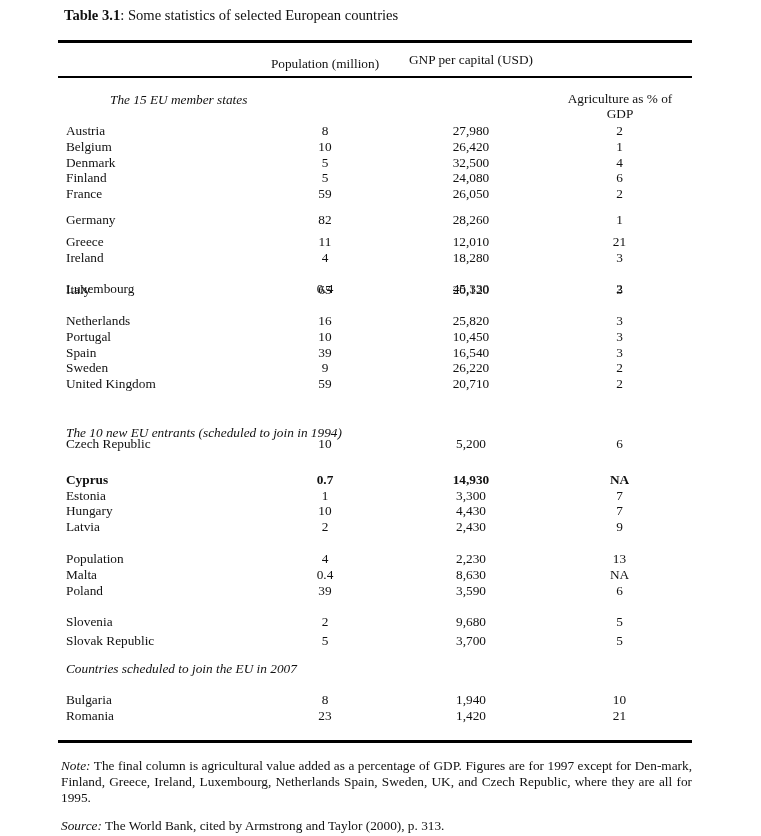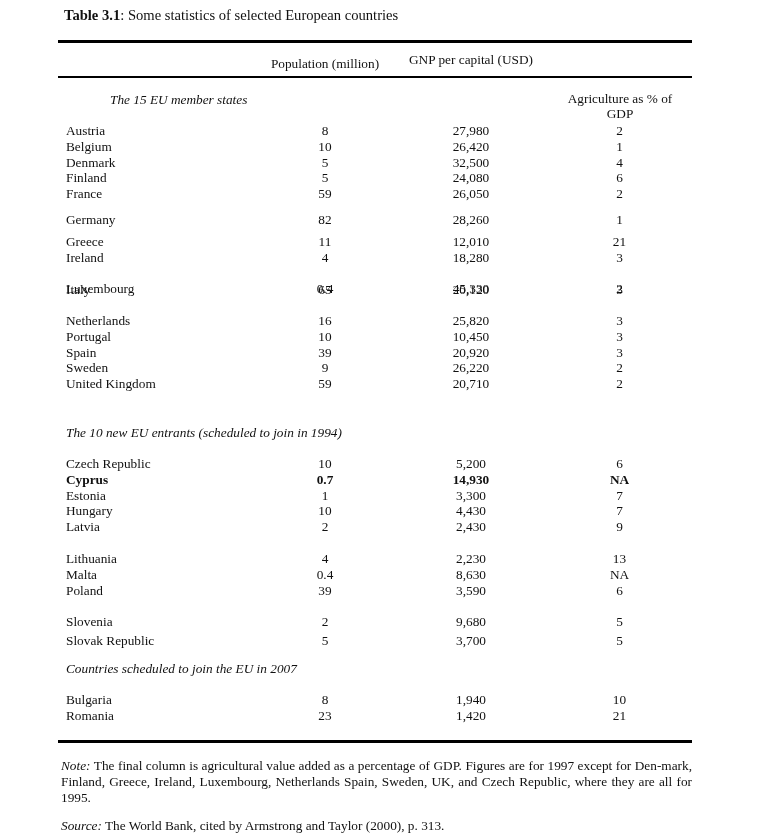--- a/index.html
+++ b/index.html
@@ -119,37 +119,37 @@
     </div>
     <div class="row" style="top: 328.8px;">
       <span class="c-name">Portugal</span>
       <span class="c-pop">10</span>
       <span class="c-gnp">10,450</span>
       <span class="c-agr">3</span>
     </div>
     <div class="row" style="top: 344.6px;">
       <span class="c-name">Spain</span>
       <span class="c-pop">39</span>
-      <span class="c-gnp">20,920</span>
+      <span class="c-gnp">16,540</span>
       <span class="c-agr">3</span>
     </div>
     <div class="row" style="top: 360.4px;">
       <span class="c-name">Sweden</span>
       <span class="c-pop">9</span>
       <span class="c-gnp">26,220</span>
       <span class="c-agr">2</span>
     </div>
     <div class="row" style="top: 376.2px;">
       <span class="c-name">United Kingdom</span>
       <span class="c-pop">59</span>
       <span class="c-gnp">20,710</span>
       <span class="c-agr">2</span>
     </div>
     <div class="section" style="top: 425px;">The 10 new EU entrants (scheduled to join in 1994)</div>
-    <div class="row" style="top: 456px; font-family: Liberation Serif, serif;">
+    <div class="row" style="top: 436px; font-family: Liberation Serif, serif;">
       <span class="c-name">Czech Republic</span>
       <span class="c-pop">10</span>
       <span class="c-gnp">5,200</span>
       <span class="c-agr">6</span>
     </div>
     <div class="row" style="top: 471.8px; font-weight: bold;">
       <span class="c-name">Cyprus</span>
       <span class="c-pop">0.7</span>
       <span class="c-gnp">14,930</span>
       <span class="c-agr">NA</span>
@@ -166,21 +166,21 @@
       <span class="c-gnp">4,430</span>
       <span class="c-agr">7</span>
     </div>
     <div class="row" style="top: 519.2px;">
       <span class="c-name">Latvia</span>
       <span class="c-pop">2</span>
       <span class="c-gnp">2,430</span>
       <span class="c-agr">9</span>
     </div>
     <div class="row" style="top: 551px;">
-      <span class="c-name">Lithuania</span>
+      <span class="c-name">Population</span>
       <span class="c-pop">4</span>
       <span class="c-gnp">2,230</span>
       <span class="c-agr">13</span>
     </div>
     <div class="row" style="top: 566.8px;">
       <span class="c-name">Malta</span>
       <span class="c-pop">0.4</span>
       <span class="c-gnp">8,630</span>
       <span class="c-agr">NA</span>
     </div>

